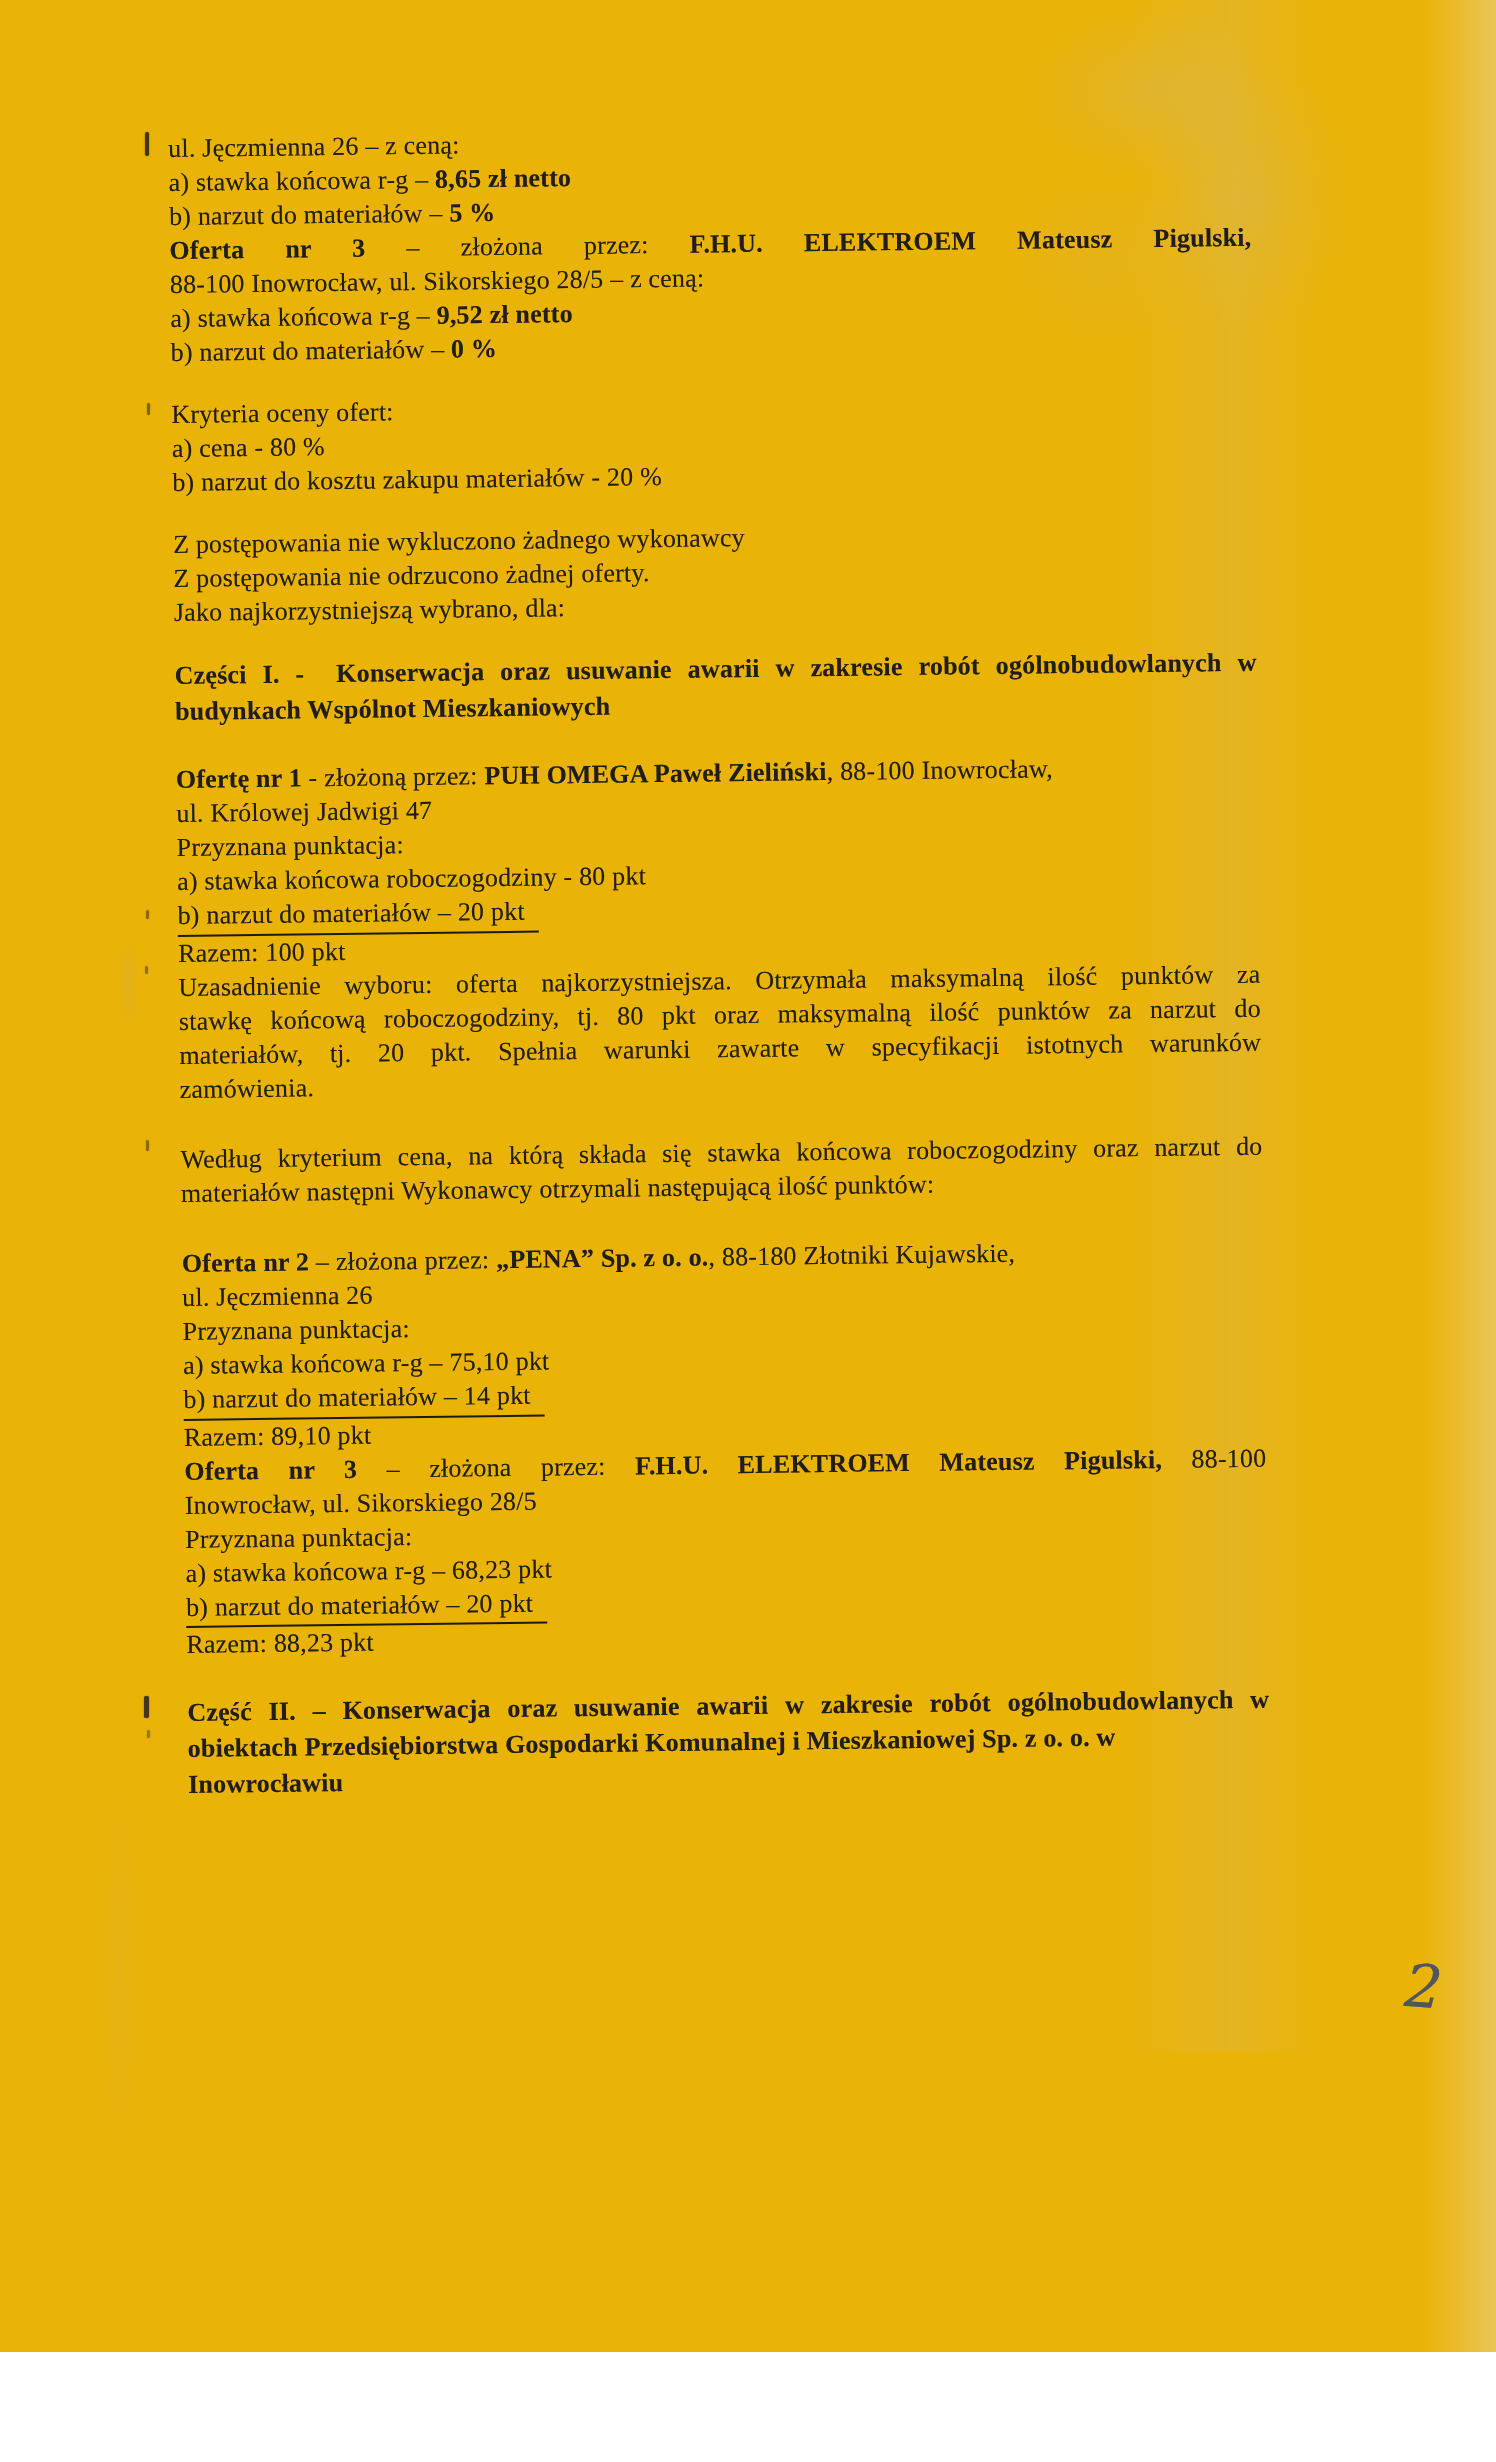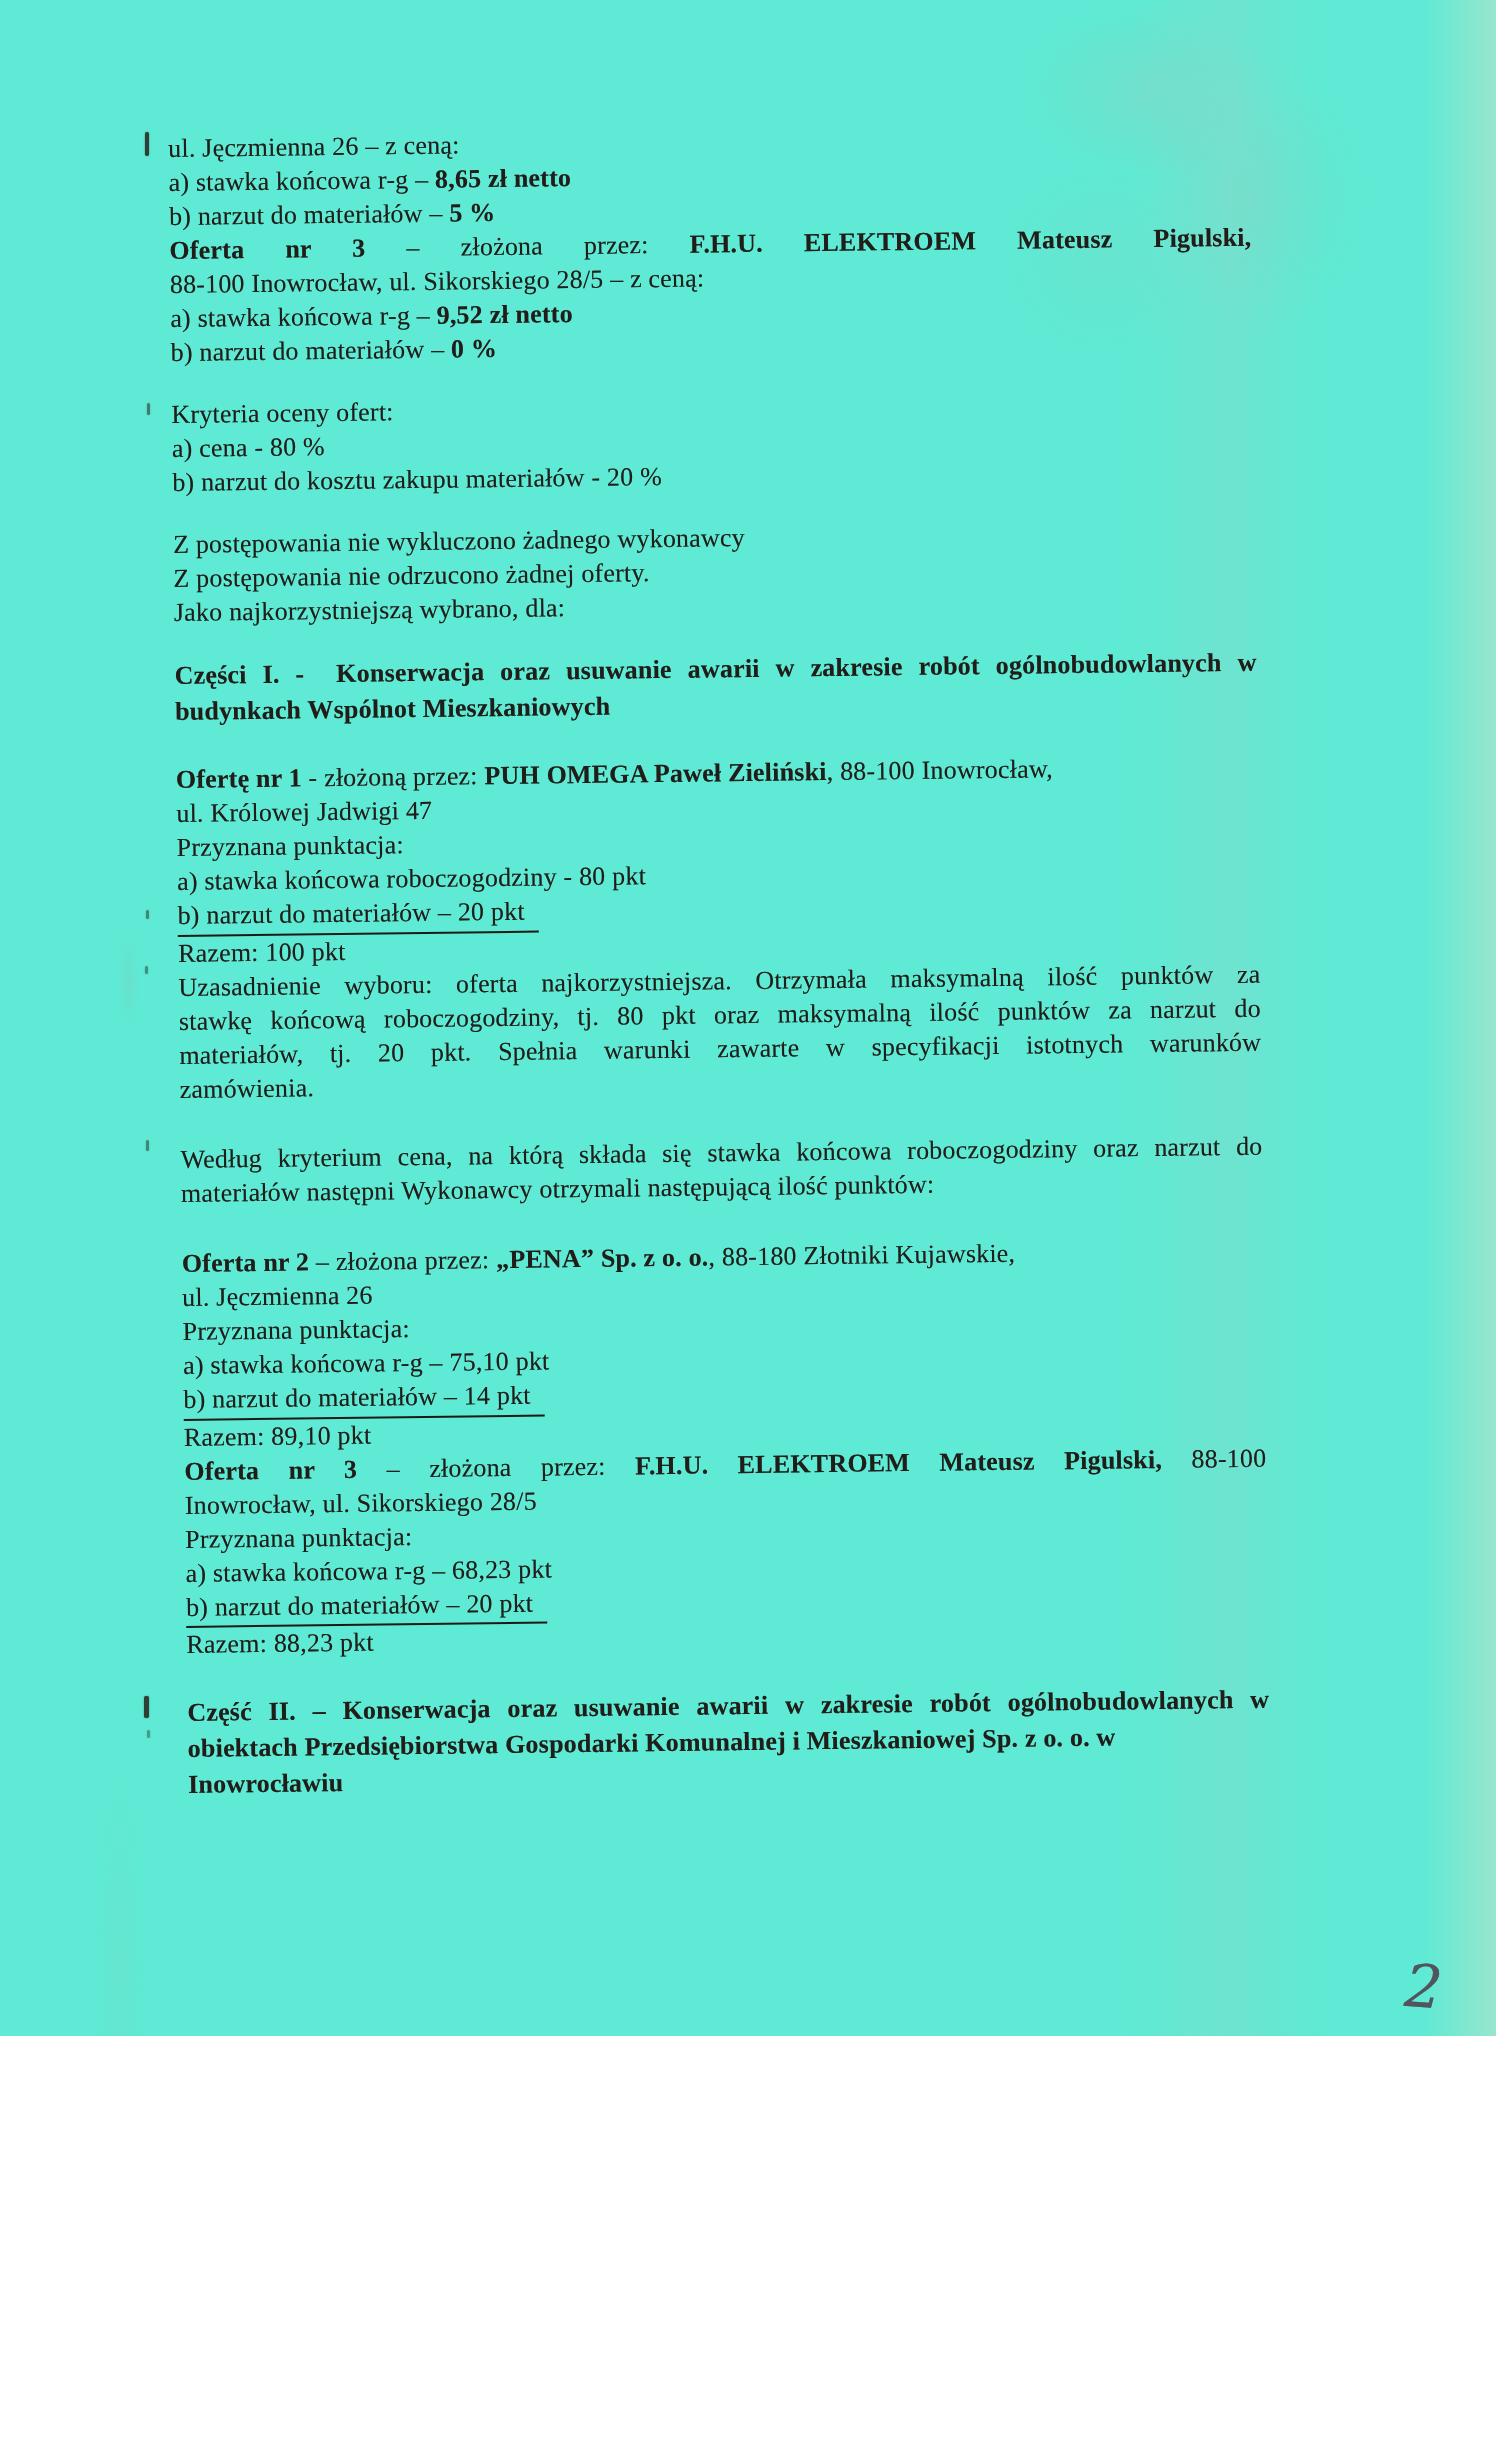--- a/index.html
+++ b/index.html
@@ -1,19 +1,19 @@
 <!DOCTYPE html>
 <html style="font-size:9.4px"><head>
 <meta charset="utf-8">
 <style>
   html,body{margin:0;padding:0;background:#ffffff;}
   .page{
     position:relative;
-    width:1496px;height:2036px;
-    background:#5eead4;
+    width:1496px;height:2352px;
+    background:#eab308;
     overflow:hidden;
     font-family:"Liberation Serif","DejaVu Serif",serif;
     color:#211e1a;
   }
   
   .artifact{position:absolute;pointer-events:none;}
   .smudge-top-right{
     left:973px;top:-35px;width:434px;height:422px;
     background:
       radial-gradient(closest-side at 40% 30%, rgba(188,184,174,0.20), rgba(188,184,174,0) 70%),

